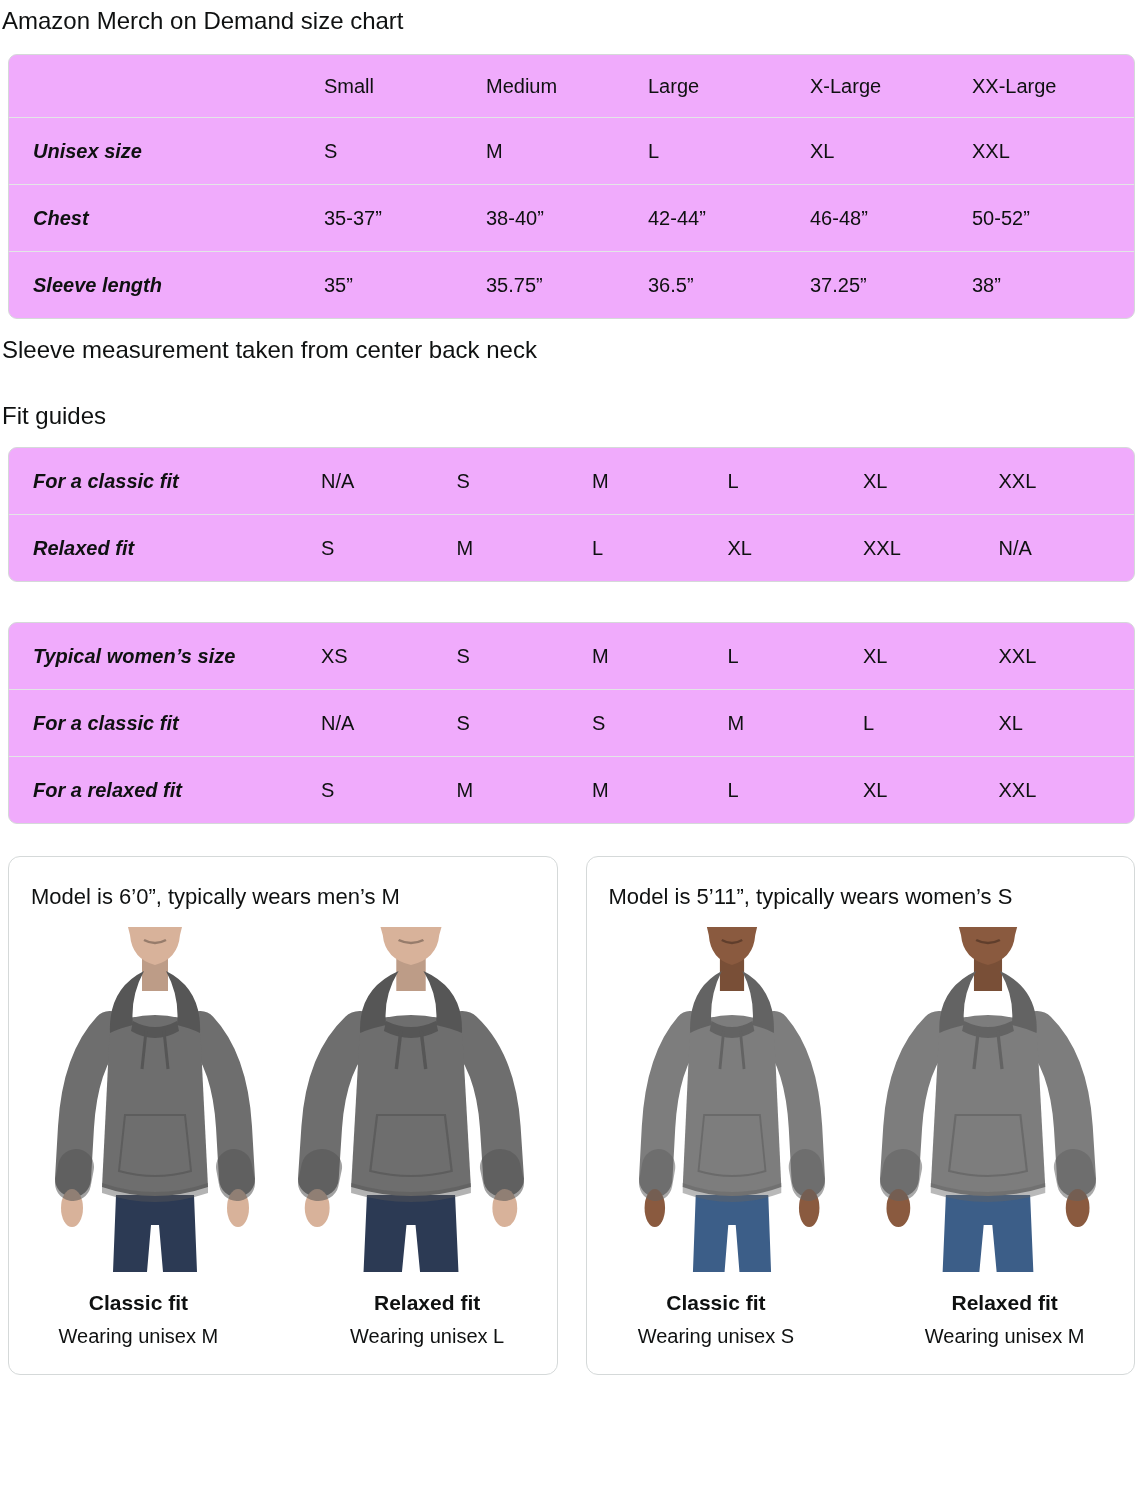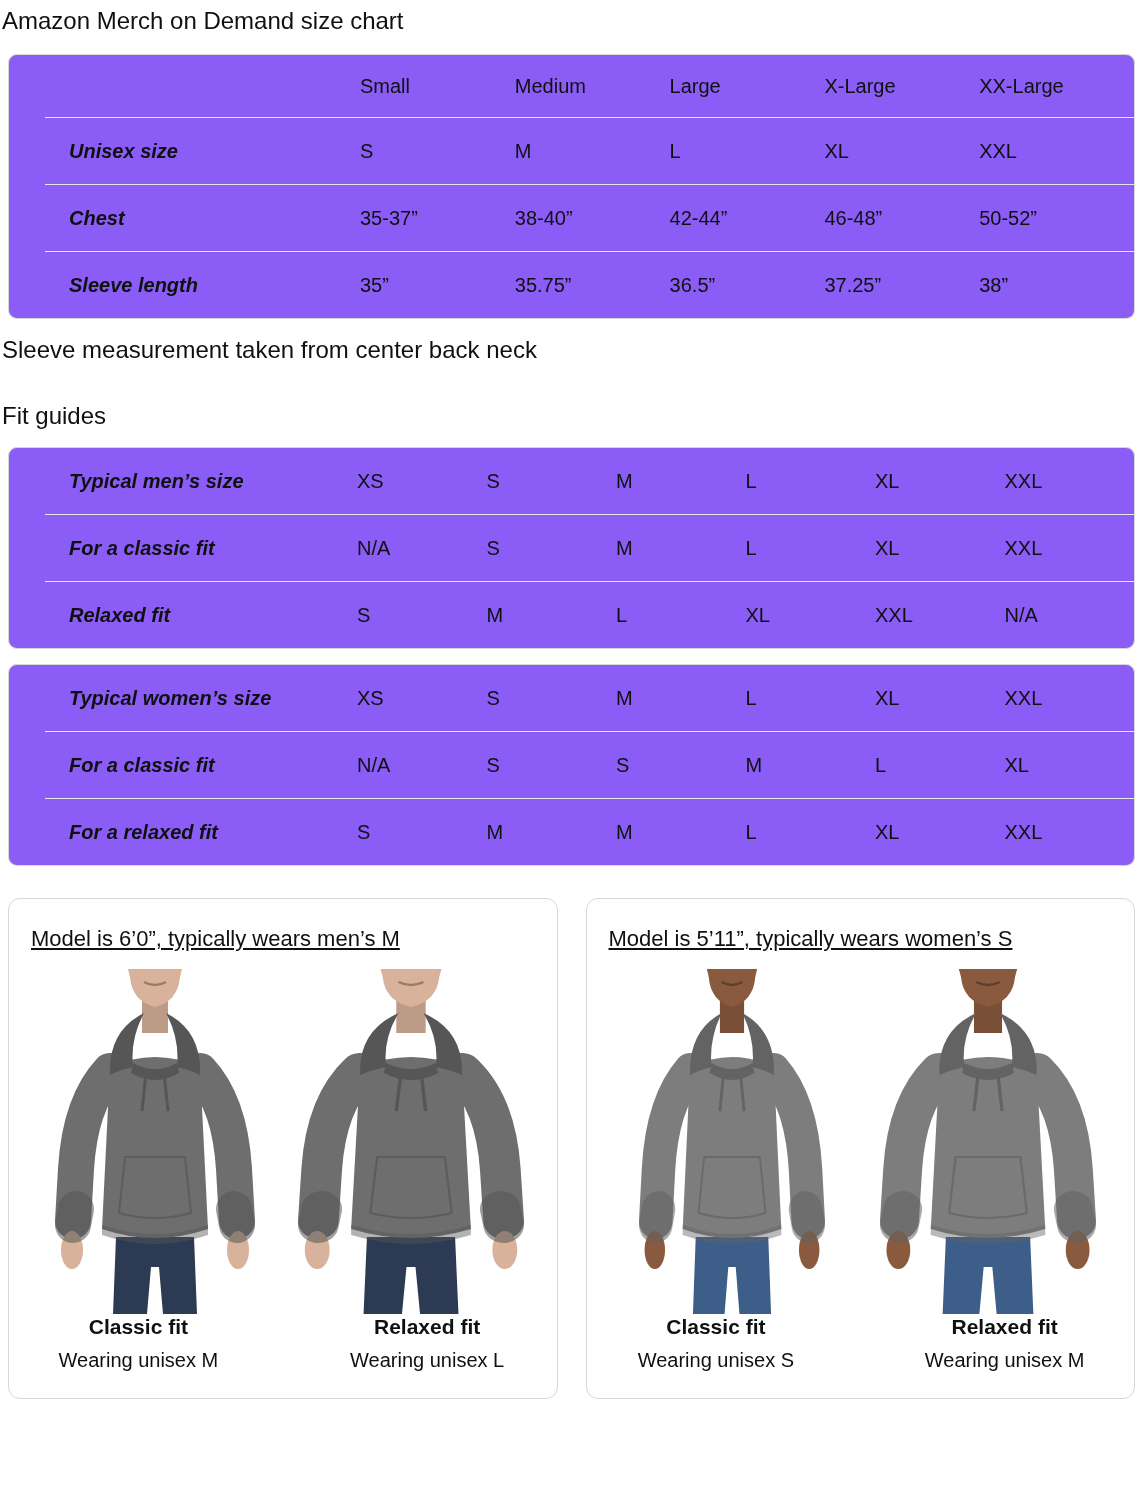--- a/index.html
+++ b/index.html
@@ -13,45 +13,45 @@
     width:1143px;height:1500px;overflow:hidden;background:#fff;
     font-family:"Liberation Sans", sans-serif;color:var(--c-text);
   }
   h1,h2{font-weight:400;font-size:24px;line-height:1.25;margin:0;color:var(--c-text);}
   h1{margin:6px 0 0 2px;}
   h2{margin:36px 12px 0 2px;}
   .note{font-size:24px;line-height:1.25;margin:16px 0 8px 2px;}
 
   .tblwrap{
     border:1px solid var(--c-border);border-radius:9px;margin:0 8px;
-    overflow:hidden;background:#8b5cf6;padding-left:36px;
+    overflow:hidden;background:#f0abfc;
   }
   #size-chart{margin-top:18px;}
   #fit-men{margin-top:16px;}
-  #fit-women{margin-top:15px;}
+  #fit-women{margin-top:40px;}
   table{width:100%;border-collapse:collapse;table-layout:fixed;}
   th,td{
     text-align:left;vertical-align:middle;font-size:20px;font-weight:400;
     color:var(--c-text);padding:21px 4px 21px 0;line-height:1.2;
     white-space:nowrap;overflow:hidden;
   }
   thead th{padding:19px 4px 19px 0;}
   th.lbl{font-weight:700;padding-left:24px;font-style:italic;}
   tbody tr{border-top:1px solid var(--c-div);}
   #fit-men tbody tr:first-child,#fit-women tbody tr:first-child{border-top:none;}
 
   .cards{display:flex;gap:28px;margin:32px 8px 0;}
   .card{
     flex:1;border:1px solid var(--c-border);border-radius:12px;background:#fff;
     padding-bottom:26px;
   }
-  .card-h{font-size:22px;line-height:1.25;padding:26px 22px 0;text-decoration:underline;}
+  .card-h{font-size:22px;line-height:1.25;padding:26px 22px 0;}
   .figs{display:flex;justify-content:center;gap:6px;margin-top:16px;}
   .fig{width:250px;height:345px;}
-  .caps{display:flex;margin-top:0;gap:30px;}
+  .caps{display:flex;margin-top:18px;gap:30px;}
   .cap{flex:1;text-align:center;}
   .cap .fit{font-weight:700;font-size:21px;line-height:1.2;}
   .cap .wear{font-size:20px;line-height:1.2;margin-top:9px;}
 </style>
 </head>
 <body>
 
 <h1>Amazon Merch on Demand size chart</h1>
 
 <div class="tblwrap" id="size-chart">
@@ -112,29 +112,20 @@
     <colgroup>
         <col style="width:312px">
         <col>
         <col>
         <col>
         <col>
         <col>
         <col>
       </colgroup>
     <tbody>
-      <tr>
-        <th class="lbl">Typical men’s size</th>
-        <td>XS</td>
-        <td>S</td>
-        <td>M</td>
-        <td>L</td>
-        <td>XL</td>
-        <td>XXL</td>
-      </tr>
       <tr>
         <th class="lbl">For a classic fit</th>
         <td>N/A</td>
         <td>S</td>
         <td>M</td>
         <td>L</td>
         <td>XL</td>
         <td>XXL</td>
       </tr>
       <tr>

